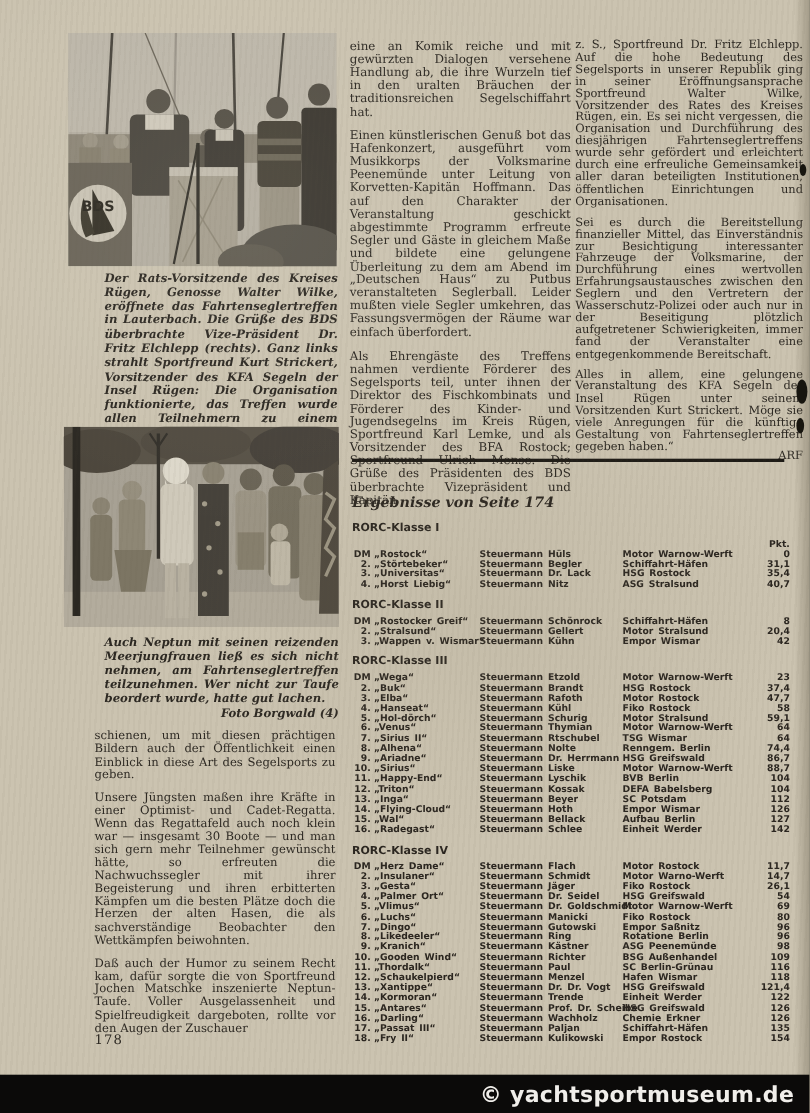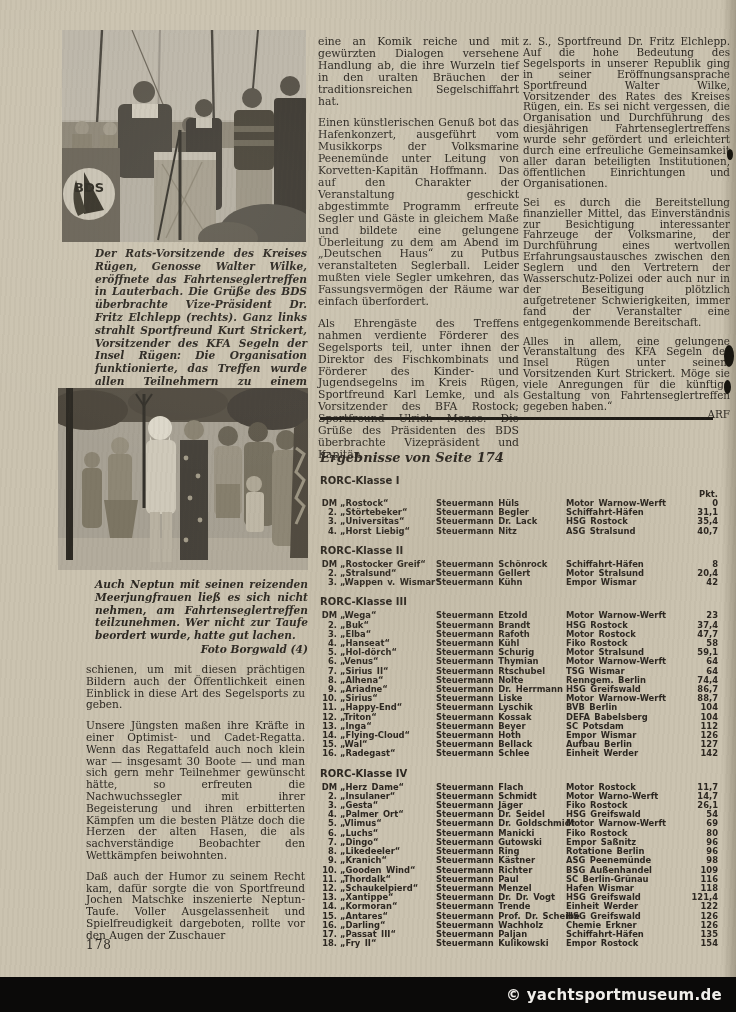--- a/index.html
+++ b/index.html
@@ -42,21 +42,21 @@
   .rtitle{font-family:"DejaVu Sans",sans-serif;font-weight:bold;font-size:10px;margin:9px 0 4px 0;}
   .rsec:first-of-type .rtitle{margin-top:2px;}
   .pkt-h{font-family:"DejaVu Sans",sans-serif;font-weight:bold;font-size:8.4px;text-align:right;line-height:9px;}
   .rrow{display:grid;grid-template-columns:20px 96px 130px 118px 1fr;line-height:9.2px;
     font-family:"DejaVu Sans",sans-serif;font-weight:bold;font-size:8.4px;white-space:nowrap;word-spacing:1.5px;}
   .c-rank{text-align:right;padding-right:3px;}
   .c-pkt{text-align:right;}
 
   .bottombar{position:absolute;left:0;top:977px;width:736px;height:35px;background:#0b0a09;
     display:flex;align-items:center;justify-content:flex-end;padding-right:14px;box-sizing:border-box;}
-  .bottombar span{font-family:"DejaVu Sans",sans-serif;font-size:15px;font-weight:600;color:#f0eeea;letter-spacing:0.3px;}
+  .bottombar span{font-family:"DejaVu Sans",sans-serif;font-size:20px;font-weight:600;color:#f0eeea;letter-spacing:0.3px;}
 </style>
 </head>
 <body>
 
 <div class="page">
 
   <svg class="photo" style="left:62px;top:30px;" width="244" height="212" viewBox="0 0 244 212">
     <rect width="244" height="212" fill="#b4aea1"></rect>
     <rect width="244" height="90" fill="#bdb7aa"></rect>
     <line x1="40" y1="0" x2="34" y2="112" stroke="#4a463e" stroke-width="2.4"></line>

